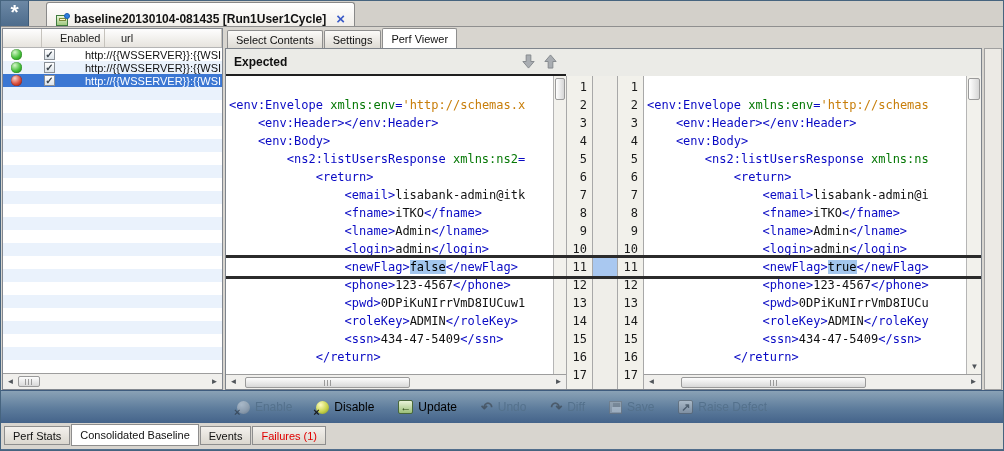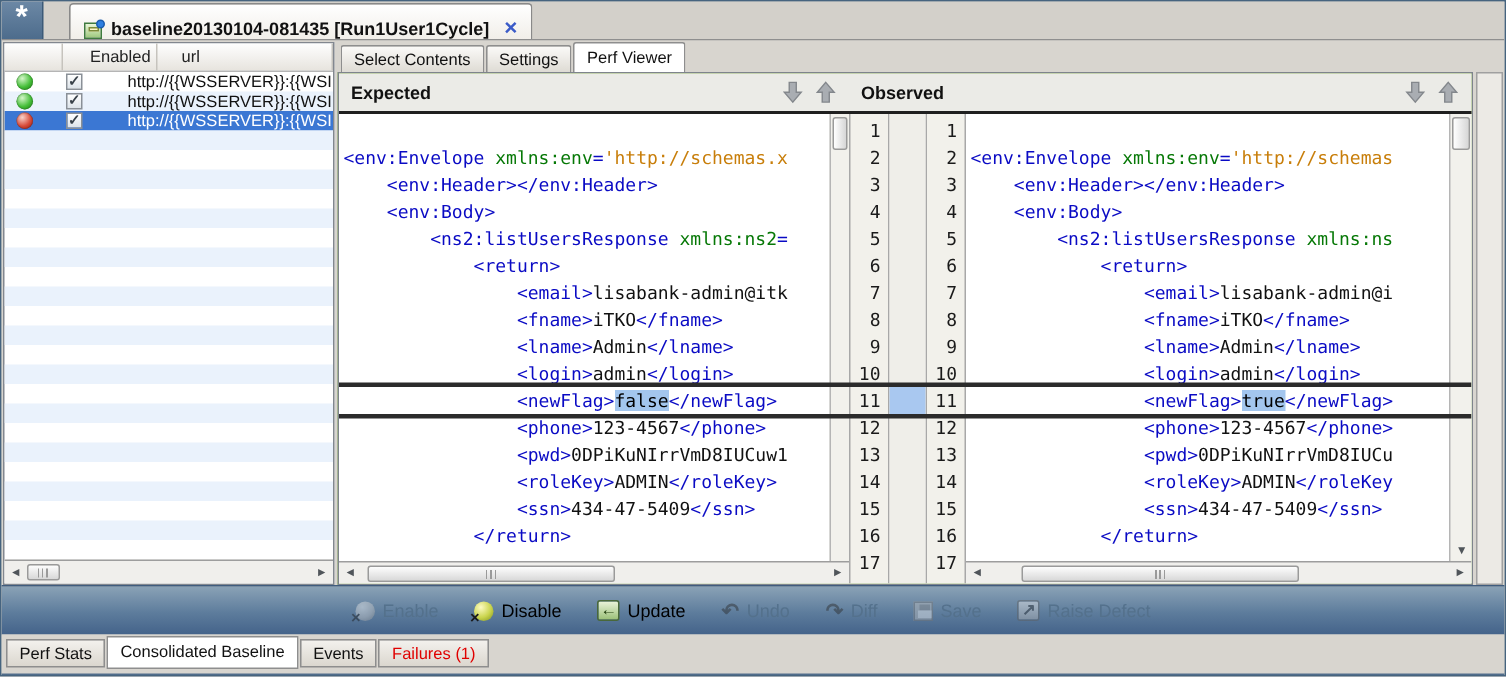--- a/index.html
+++ b/index.html
@@ -44,21 +44,21 @@
   .hthumb::after{content:"";position:absolute;left:50%;top:2px;width:8px;height:6px;margin-left:-4px;
     background:repeating-linear-gradient(90deg,#9a9a9a 0 1px,transparent 1px 3px);}
   .spacer{flex:1;}
   
   .right-panel{flex:1;display:flex;flex-direction:column;min-width:0;}
   .rp-tabs{height:20px;display:flex;align-items:flex-end;padding-left:2px;flex:0 0 20px;}
   .rtab{height:18px;padding:0 8px;font-size:11px;color:#111;background:linear-gradient(#fbfaf8,#dedbd4);
     border:1px solid #8e8e8e;border-bottom:none;border-radius:2px 2px 0 0;display:flex;align-items:center;margin-right:1px;}
   .rtab.active{background:#fff;height:20px;position:relative;z-index:3;font-size:11px;}
   .rp-content{flex:1;display:flex;min-height:0;}
-  .diff{flex:1;border:1px solid #7e848c;background:#bef264;display:flex;flex-direction:column;min-width:0;position:relative;}
+  .diff{flex:1;border:1px solid #7e848c;background:#c4b5fd;display:flex;flex-direction:column;min-width:0;position:relative;}
   .right-strip{width:18px;margin-left:2px;border:1px solid #a0a0a0;background:#eceae5;}
   .diff-header{height:27px;display:flex;flex:0 0 27px;background:#ebebe7;}
   .dh-col{display:flex;align-items:center;padding:0 8px;font-weight:bold;font-size:12px;color:#111;border-bottom:2px solid #1f1f1f;}
   .dh-exp{width:340px;}
   .dh-mid{width:78px;border-bottom:2px solid transparent;justify-content:center;align-items:flex-start;
     font-weight:normal;font-size:11px;padding:3px 0 0 0;}
   .dh-obs{flex:1;}
   .nav{margin-left:7px;display:inline-flex;}
   .diff-body{flex:1;display:flex;position:relative;overflow:hidden;background:#ebebe7;}
   .code-col{position:relative;background:#fff;}
@@ -299,34 +299,20 @@
                 <svg width="15" height="15" viewBox="0 0 16 16">
                     <path d="M8 15 L2 8 H5.5 V1 H10.5 V8 H14 Z" fill="#a9adb2" stroke="#83878c"></path>
                   </svg>
               </span>
               <span class="nav">
                 <svg width="15" height="15" viewBox="0 0 16 16">
                     <path d="M8 1 L14 8 H10.5 V15 H5.5 V8 H2 Z" fill="#a9adb2" stroke="#83878c"></path>
                   </svg>
               </span>
             </div>
-            <div class="dh-col dh-obs">
-              <span>Observed</span>
-              <span class="spacer"></span>
-              <span class="nav">
-                <svg width="15" height="15" viewBox="0 0 16 16">
-                    <path d="M8 15 L2 8 H5.5 V1 H10.5 V8 H14 Z" fill="#a9adb2" stroke="#83878c"></path>
-                  </svg>
-              </span>
-              <span class="nav">
-                <svg width="15" height="15" viewBox="0 0 16 16">
-                    <path d="M8 1 L14 8 H10.5 V15 H5.5 V8 H2 Z" fill="#a9adb2" stroke="#83878c"></path>
-                  </svg>
-              </span>
-            </div>
           </div>
           <div class="diff-body">
             <div class="code-col exp">
               <div class="code-text"><div class="cl"></div><div class="cl"><span class="tg">&lt;env:Envelope </span><span class="at">xmlns:env</span><span class="tg">=</span><span class="vl">'http://schemas.x</span></div><div class="cl"><span class="tg">    &lt;env:Header&gt;&lt;/env:Header&gt;</span></div><div class="cl"><span class="tg">    &lt;env:Body&gt;</span></div><div class="cl"><span class="tg">        &lt;ns2:listUsersResponse </span><span class="at">xmlns:ns2</span><span class="tg">=</span></div><div class="cl"><span class="tg">            &lt;return&gt;</span></div><div class="cl"><span class="tg">                &lt;email&gt;</span><span class="tx">lisabank-admin@itk</span></div><div class="cl"><span class="tg">                &lt;fname&gt;</span><span class="tx">iTKO</span><span class="tg">&lt;/fname&gt;</span></div><div class="cl"><span class="tg">                &lt;lname&gt;</span><span class="tx">Admin</span><span class="tg">&lt;/lname&gt;</span></div><div class="cl"><span class="tg">                &lt;login&gt;</span><span class="tx">admin</span><span class="tg">&lt;/login&gt;</span></div><div class="cl"><span class="tg">                &lt;newFlag&gt;</span><span class="df">false</span><span class="tg">&lt;/newFlag&gt;</span></div><div class="cl"><span class="tg">                &lt;phone&gt;</span><span class="tx">123-4567</span><span class="tg">&lt;/phone&gt;</span></div><div class="cl"><span class="tg">                &lt;pwd&gt;</span><span class="tx">0DPiKuNIrrVmD8IUCuw1</span></div><div class="cl"><span class="tg">                &lt;roleKey&gt;</span><span class="tx">ADMIN</span><span class="tg">&lt;/roleKey&gt;</span></div><div class="cl"><span class="tg">                &lt;ssn&gt;</span><span class="tx">434-47-5409</span><span class="tg">&lt;/ssn&gt;</span></div><div class="cl"><span class="tg">            &lt;/return&gt;</span></div><div class="cl"></div></div>
               <div class="vscroll">
                 <span class="vthumb"></span>
               </div>
               <div class="hscroll">
                 <span class="sarr">◄</span>
                 <span class="hthumb" style="width:165px;margin-left:4px;"></span>

